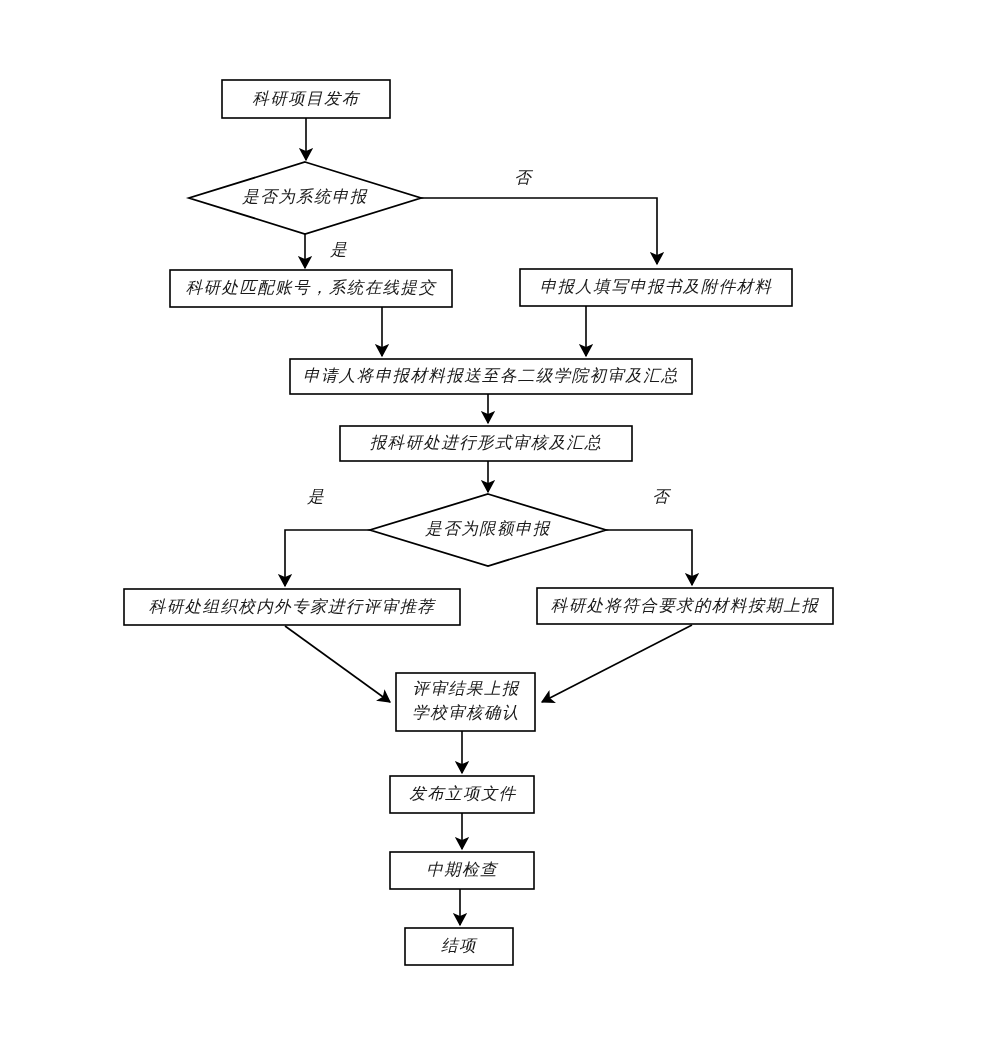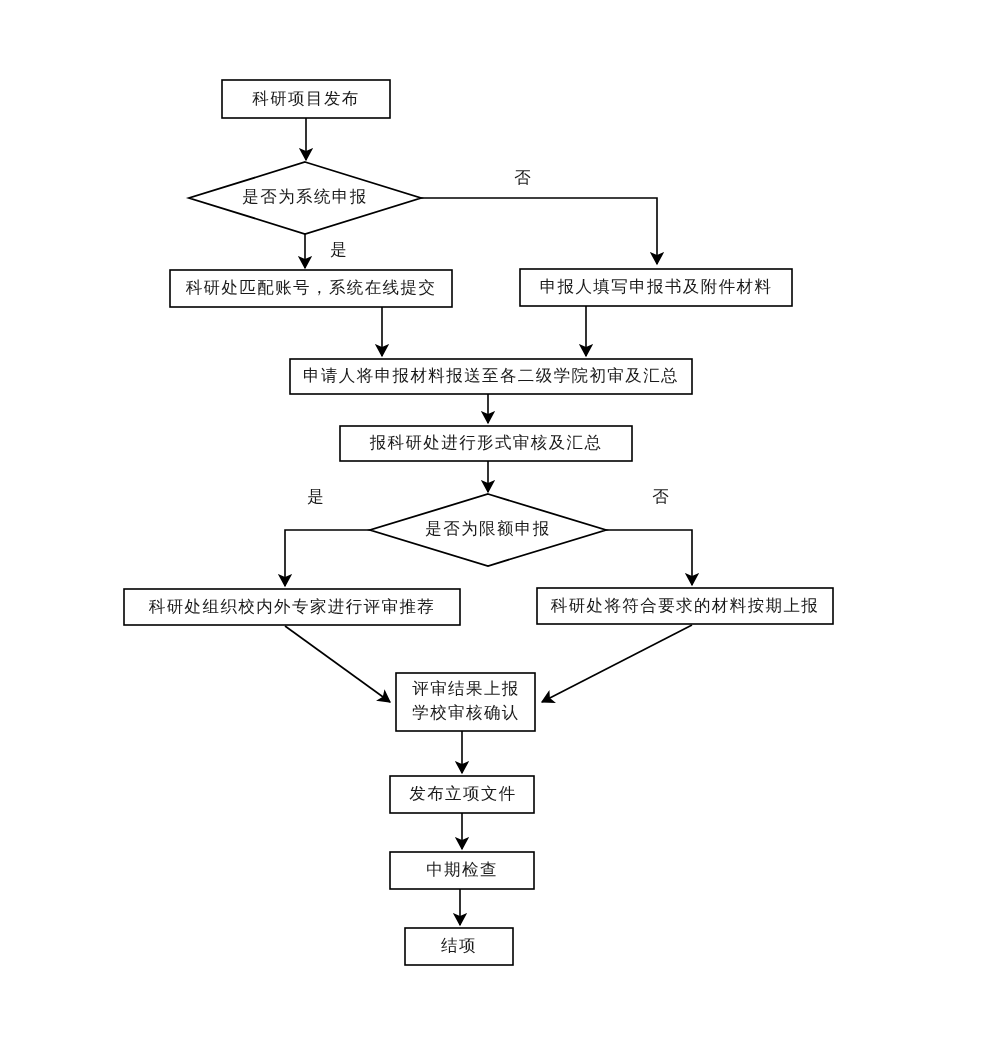--- a/index.html
+++ b/index.html
@@ -11,20 +11,21 @@
     width: 999px;
     height: 1050px;
     font-family: "Liberation Serif", "DejaVu Serif", serif;
     overflow: hidden;
   }
   #flow-wrap {
     position: relative;
     width: 999px;
     height: 994px;
     background: #ffffff;
+    font-style: italic;
   }
   svg#flowchart {
     display: block;
     width: 999px;
     height: 1050px;
   }
   .node-shape {
     fill: #ffffff;
     stroke: #000000;
     stroke-width: 1.6;

